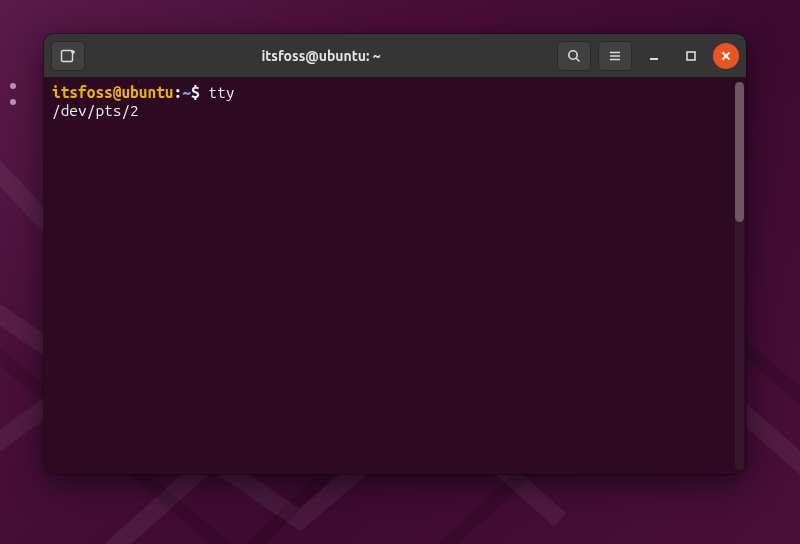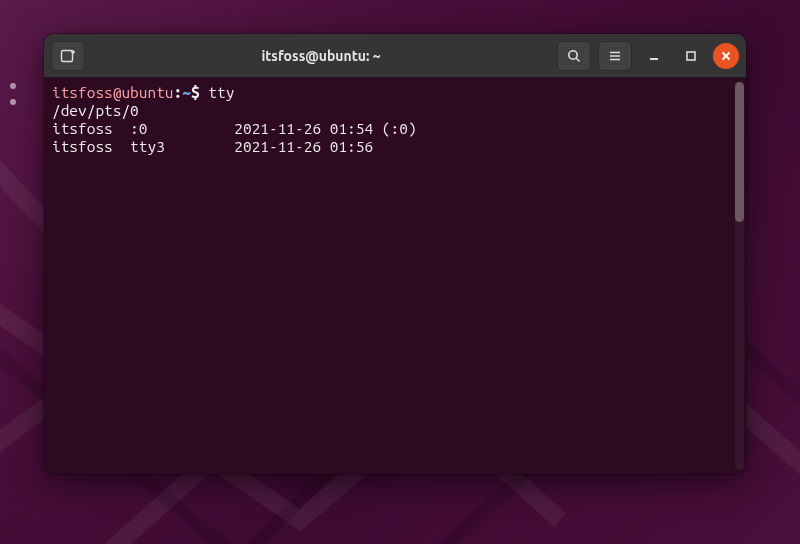--- a/index.html
+++ b/index.html
@@ -100,21 +100,21 @@
     }
     .scrollbar-thumb {
       position: absolute;
       right: 2px; top: 4px;
       width: 9px;
       height: 140px;
       background: rgba(255,255,255,0.28);
       border-radius: 5px;
     }
     .line { white-space: pre; }
-    .prompt-user { color: #fca5a5; font-weight: normal; }
+    .prompt-user { color: #eab308; font-weight: bold; }
     .prompt-tilde { color: #6aa6d6; font-weight: bold; }
     .prompt-colon, .prompt-dollar { color: #eeeeec; font-weight: bold; }
     .cursor {
       display: inline-block;
       width: 9px; height: 16px;
       background: #eeeeec;
       vertical-align: text-bottom;
       margin-left: 2px;
     }
   </style>
@@ -181,22 +181,18 @@
         <svg width="12" height="12" viewBox="0 0 12 12">
           <line x1="2.5" y1="2.5" x2="9.5" y2="9.5" stroke="#fff" stroke-width="1.8"></line>
           <line x1="9.5" y1="2.5" x2="2.5" y2="9.5" stroke="#fff" stroke-width="1.8"></line>
         </svg>
       </div>
     </div>
   </div>
 
   <div class="terminal-body">
     <div class="line"><span class="prompt-user">itsfoss@ubuntu</span><span class="prompt-colon">:</span><span class="prompt-tilde">~</span><span class="prompt-dollar">$</span> <span>tty</span></div>
-    <div class="line">/dev/pts/0</div>
-    <div id="who-output">
-        <div class="line">itsfoss  :0          2021-11-26 01:54 (:0)</div>
-        <div class="line">itsfoss  tty3        2021-11-26 01:56</div>
-      </div>
+    <div class="line">/dev/pts/2</div>
 
     <div class="scrollbar-track"></div>
     <div class="scrollbar-thumb"></div>
   </div>
 </div>
 
 </body></html>

